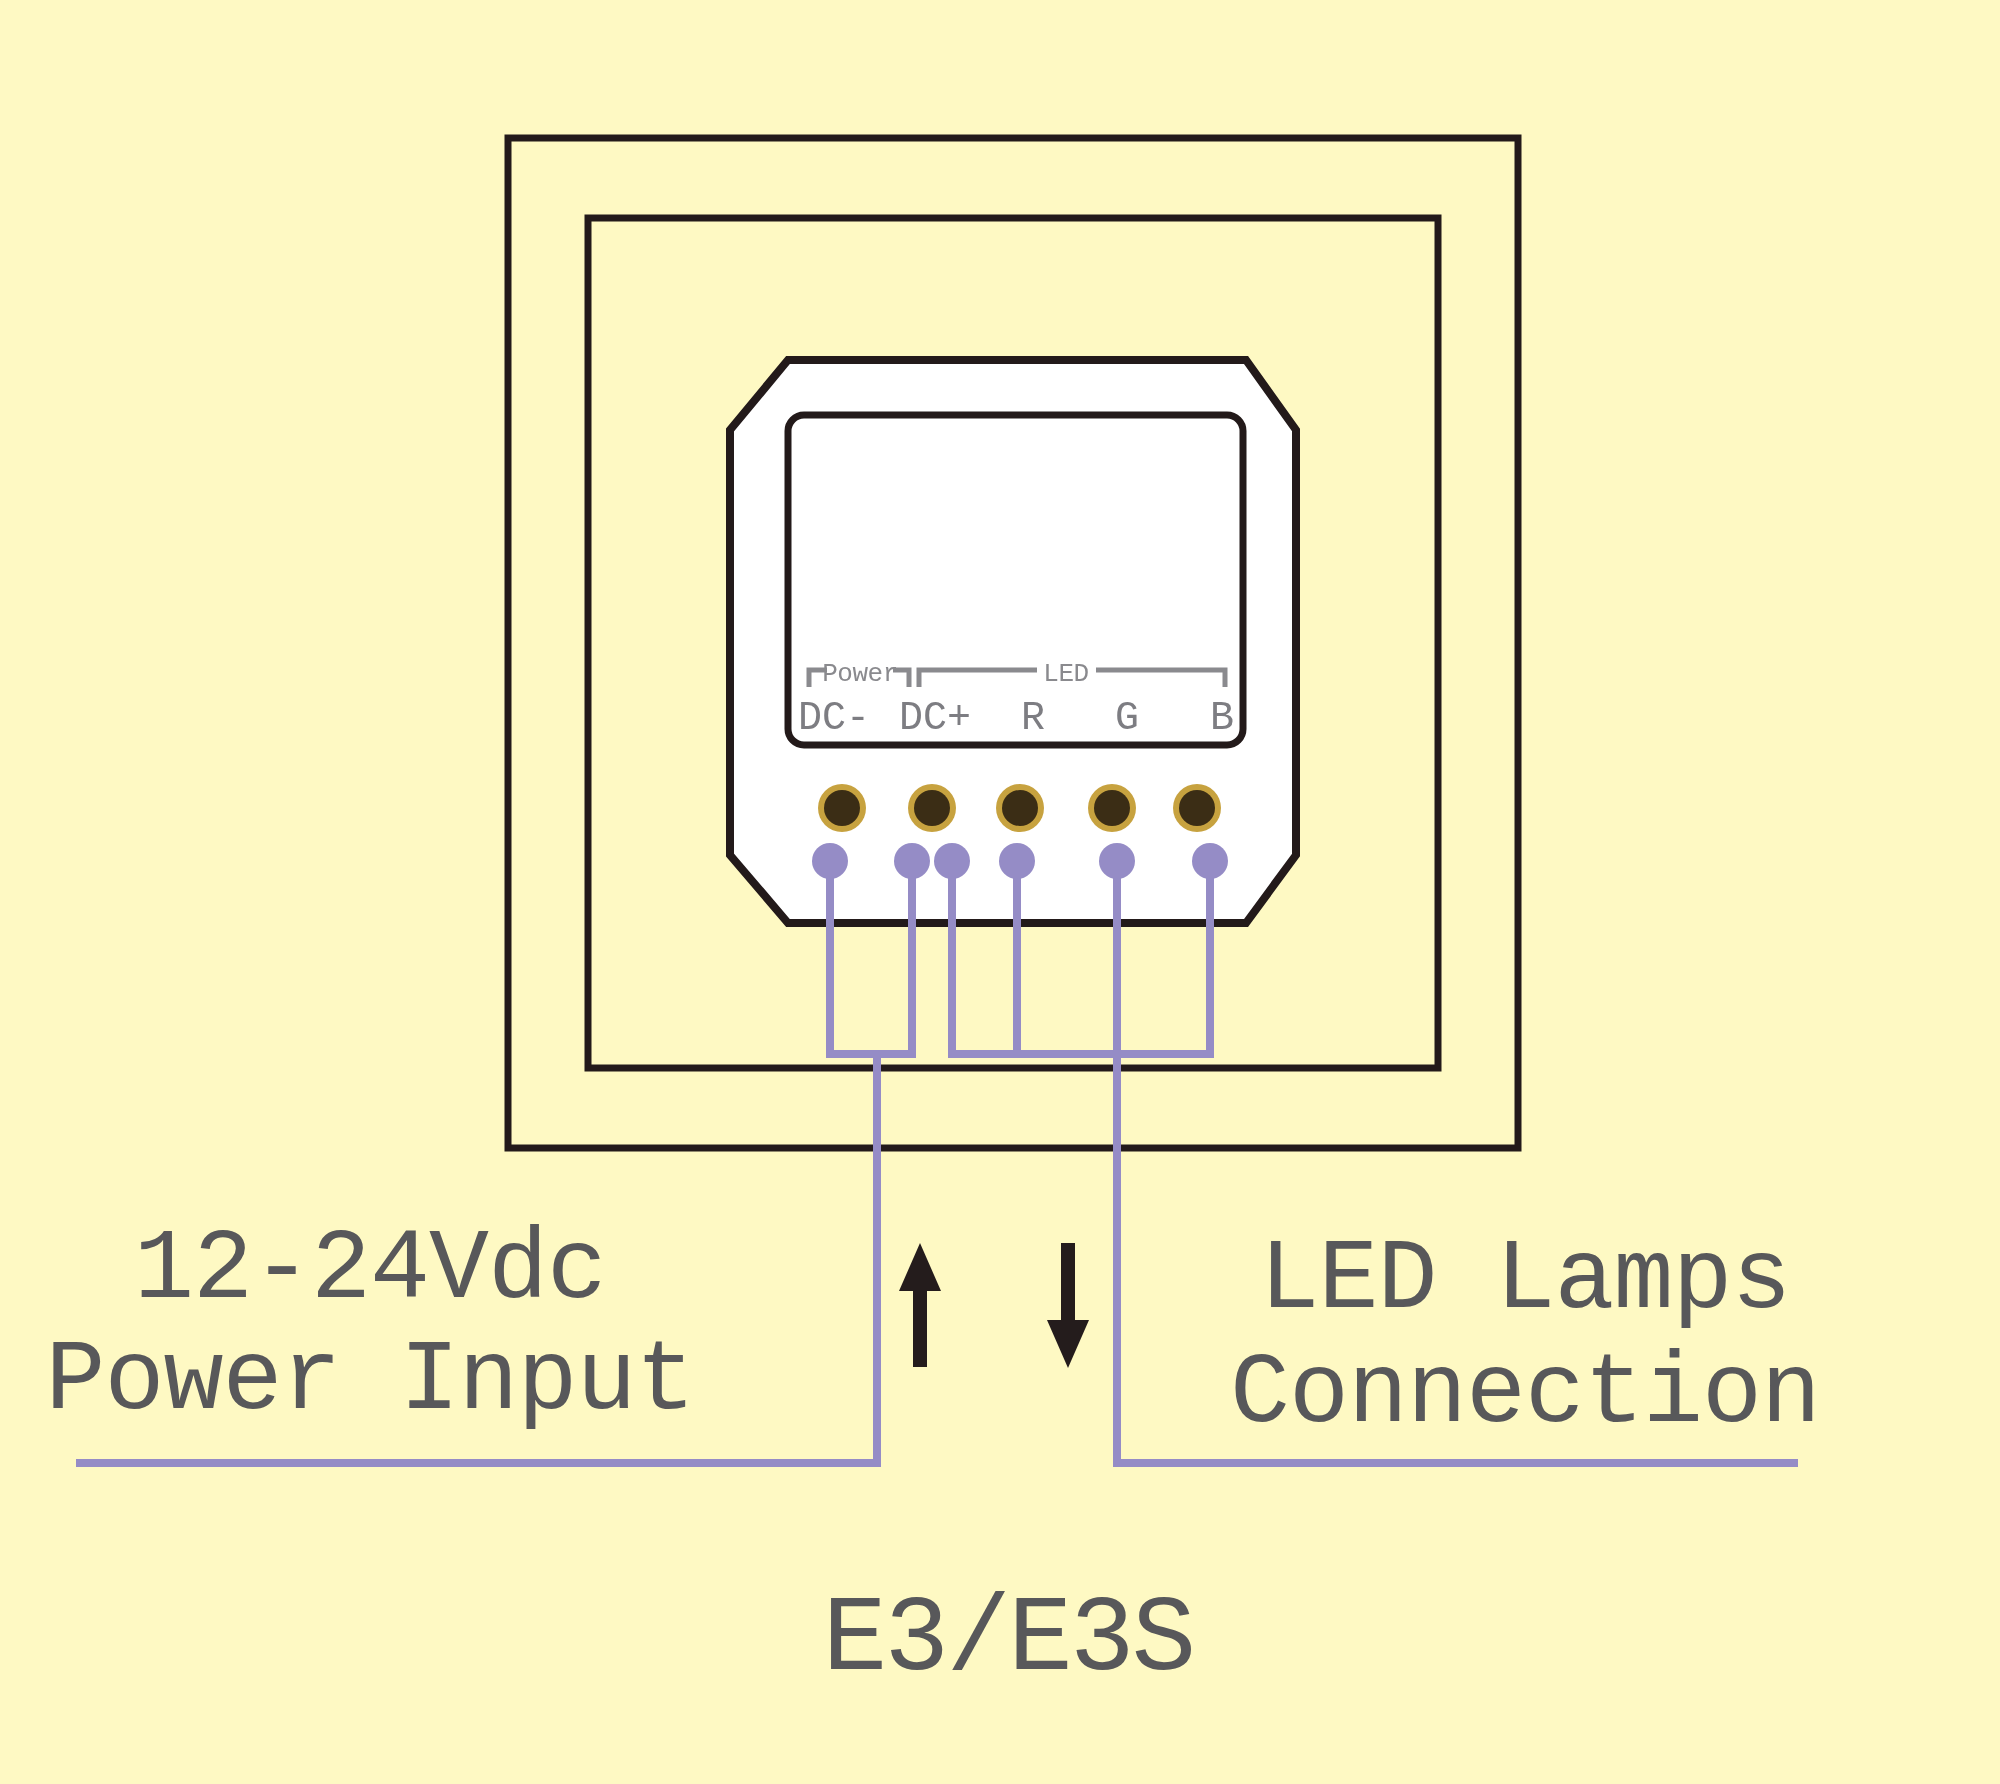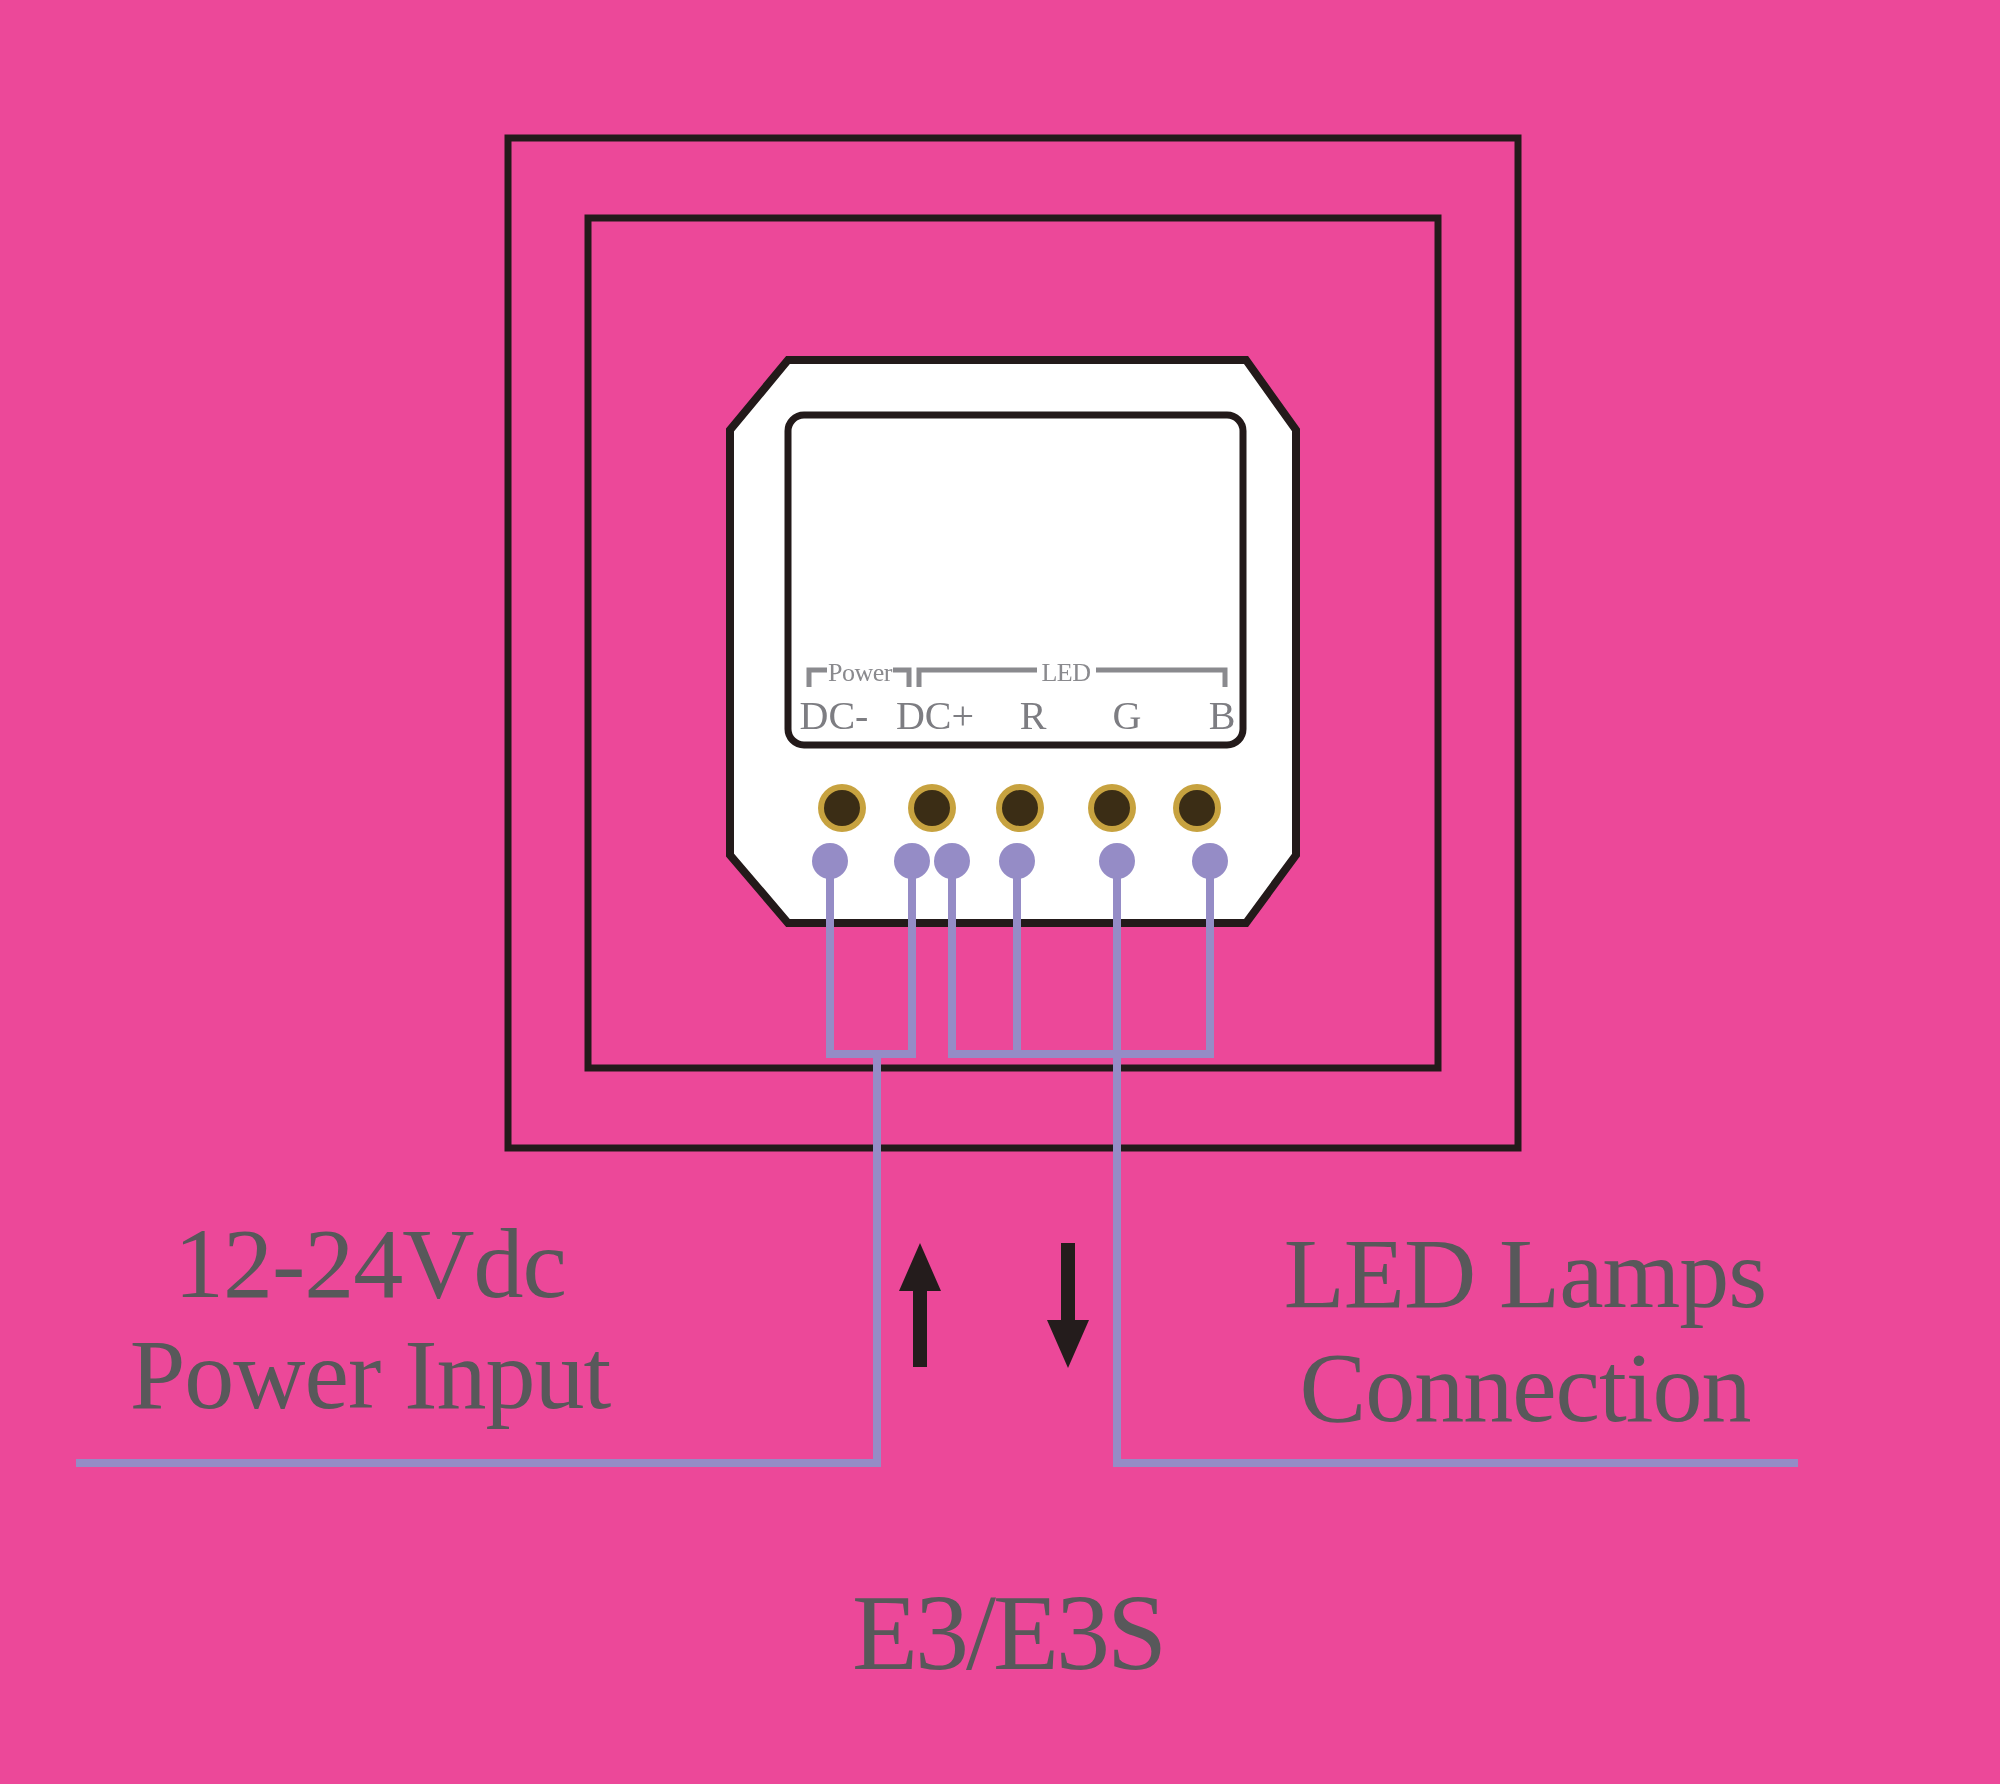--- a/index.html
+++ b/index.html
@@ -1,18 +1,18 @@
 <!DOCTYPE html>
 <html><head>
 <meta charset="utf-8">
 <style>
   html,body{margin:0;padding:0;background:#ffffff;}
   .stage{
-    position:relative;width:2000px;height:1784px;background:#ec4899;
-    font-family:Liberation Serif, serif;overflow:hidden;
+    position:relative;width:2000px;height:1784px;background:#fef9c3;
+    font-family:Liberation Mono, monospace;overflow:hidden;
   }
   svg{display:block;}
   .blk{fill:none;stroke:#231A1A;}
   .devfill{fill:#ffffff;stroke:#231A1A;}
   .wire{fill:none;stroke:#958CC6;stroke-width:8;stroke-linejoin:miter;}
   .dot{fill:#958CC6;}
   .ring{fill:#C7A23F;}
   .core{fill:#3B2D15;}
   .bracket{fill:none;stroke:#8A8A8E;stroke-width:5;}
   .arrow{fill:#241C1C;stroke:none;}

